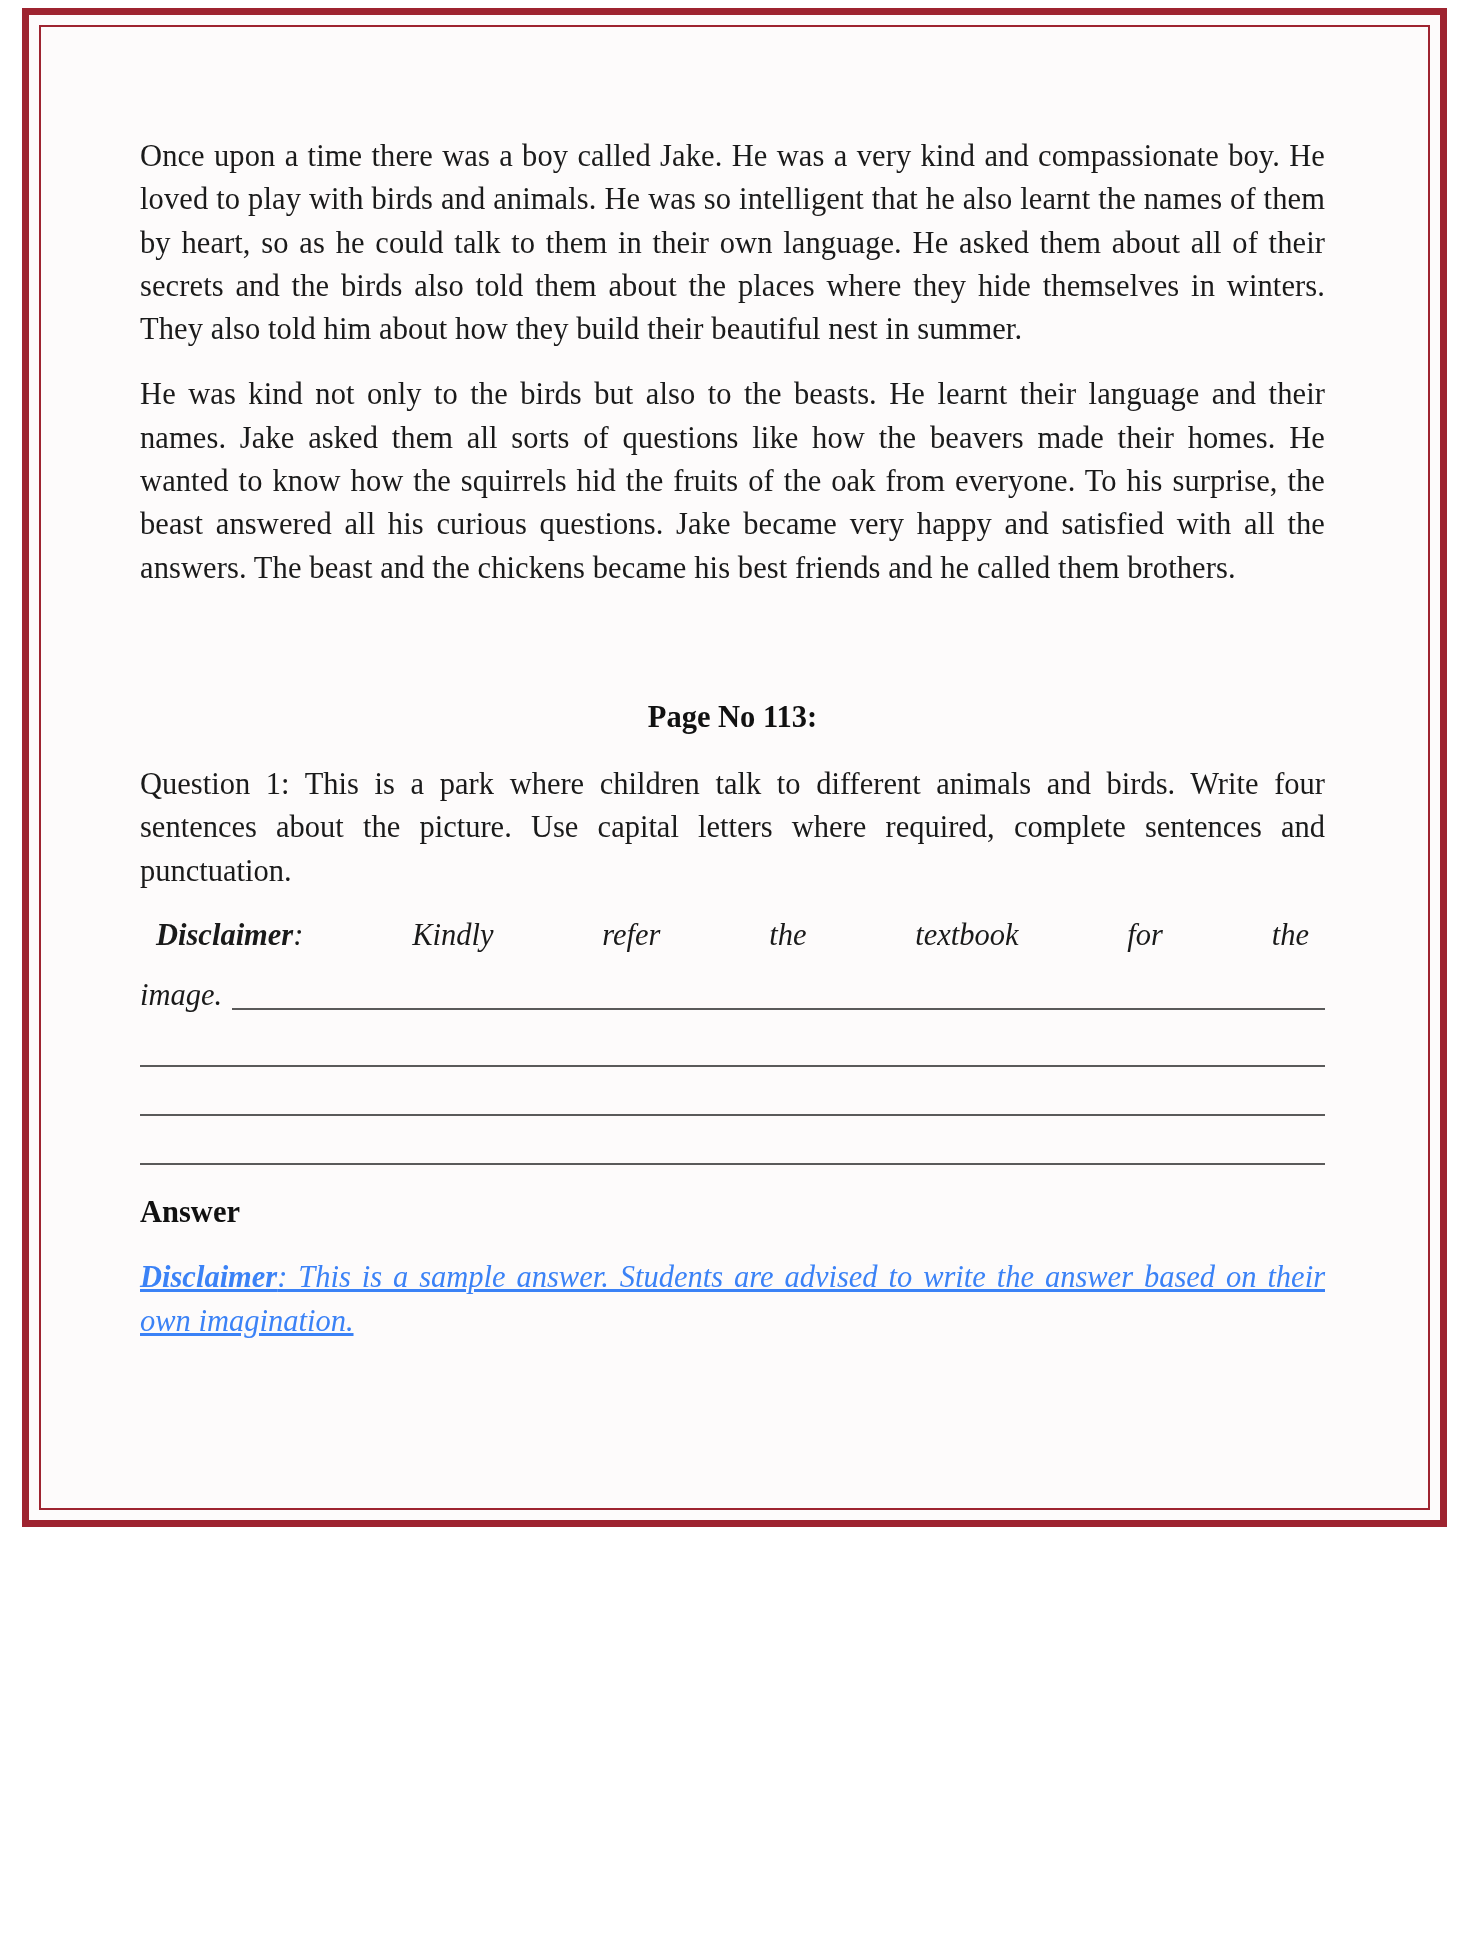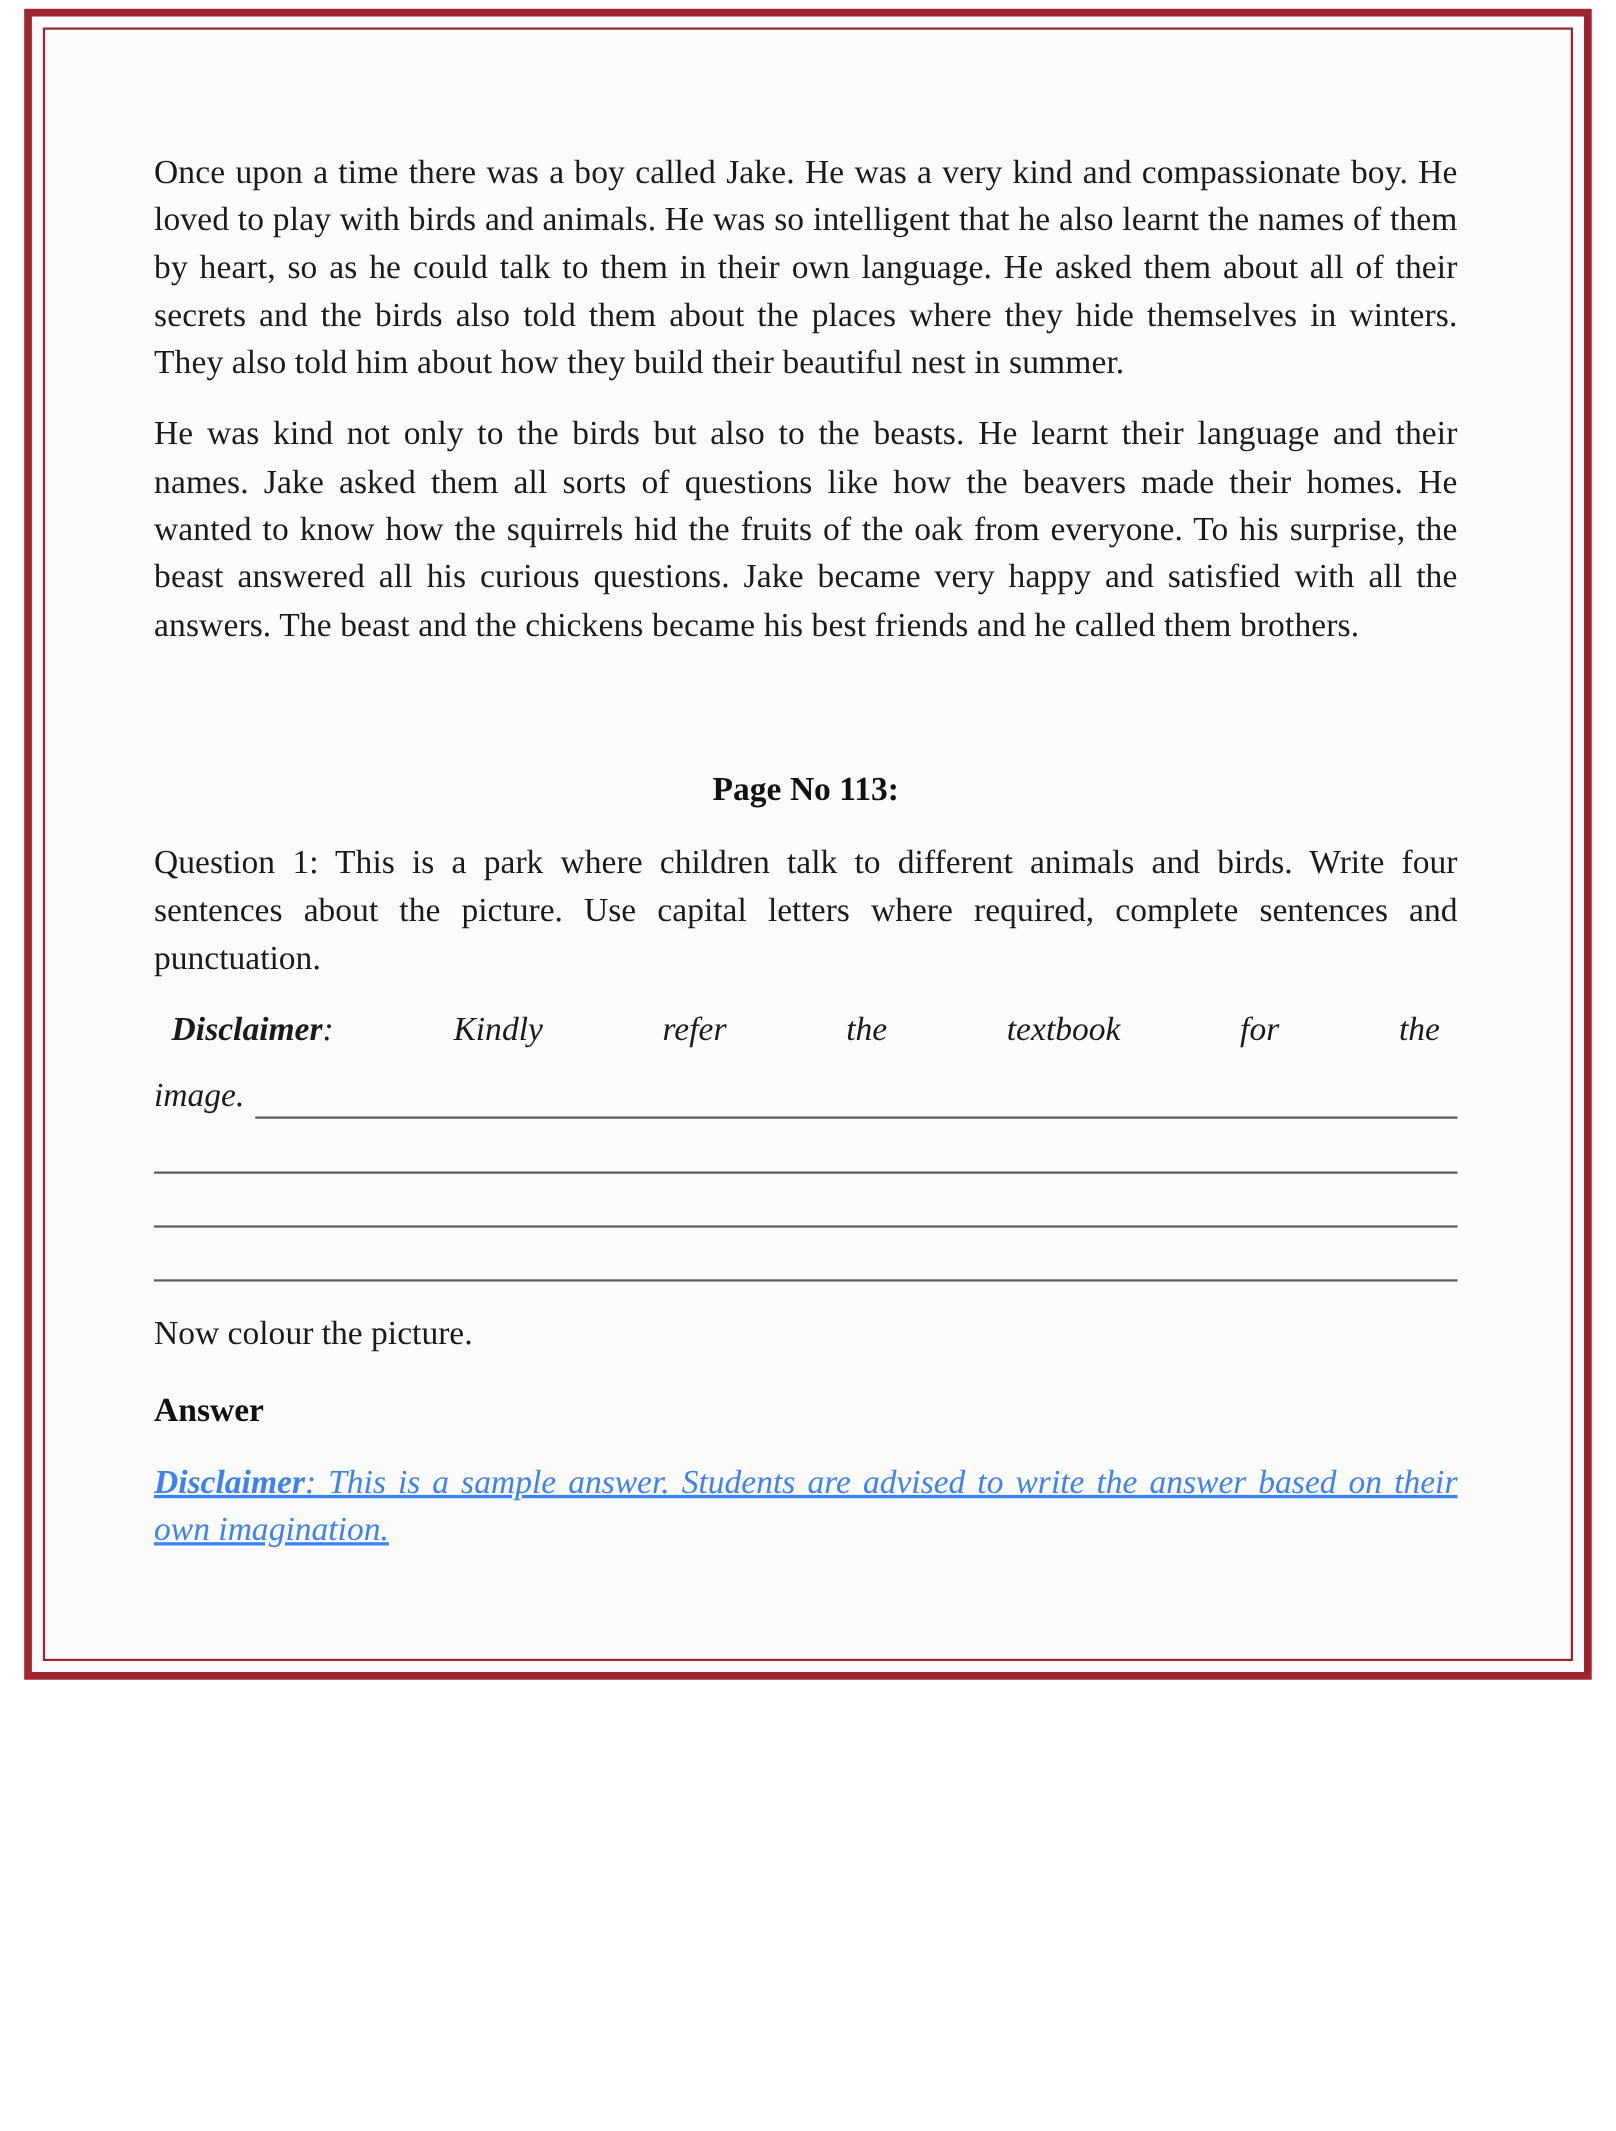--- a/index.html
+++ b/index.html
@@ -82,21 +82,21 @@
   }
   .disclaimer-line .lead {
     font-weight: bold;
     font-style: italic;
   }
   .disclaimer-wrap {
     margin-bottom: 4px;
   }
   .fill-row {
     display: flex;
-    align-items: flex-end;
+    align-items: center;
     font-size: 30.5px;
     line-height: 1.45;
     color: #1a1a1a;
   }
   .fill-row .tail {
     font-style: italic;
     white-space: nowrap;
     padding-right: 10px;
   }
   .rule {
@@ -165,21 +165,20 @@
       <div class="fill-row">
         <span class="tail">image.</span>
         <span class="rule"></span>
       </div>
     </div>
 
     <div class="blank-line first-gap"></div>
     <div class="blank-line"></div>
     <div class="blank-line"></div>
 
-    <p class="plain">Now colour the picture.</p>
 
     <p class="answer-label">Answer</p>
 
     <p class="answer-disclaimer"><span class="lead">Disclaimer</span><span>: This is a sample answer. Students are advised to write the answer based on their own imagination.</span></p>
 
 
   </div>
 </div>
 
 </body></html>

